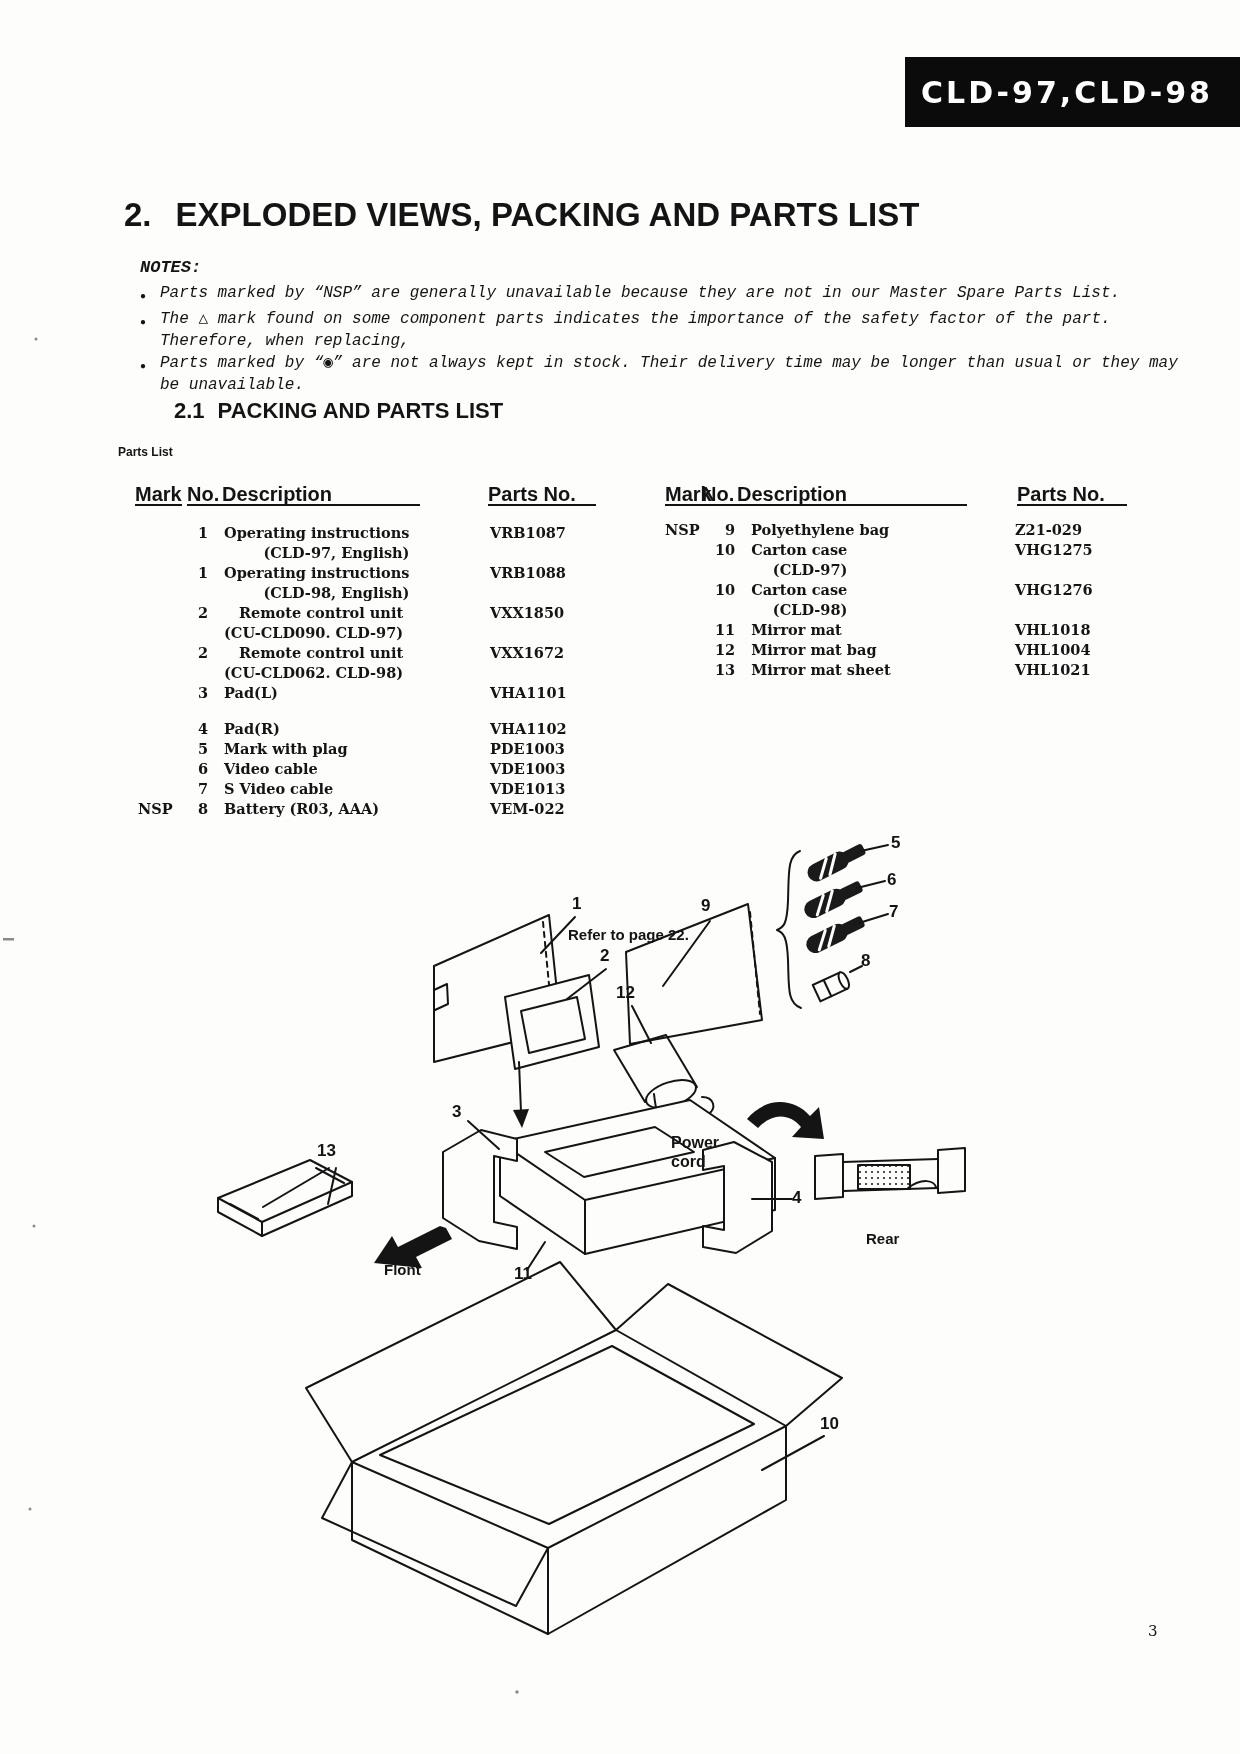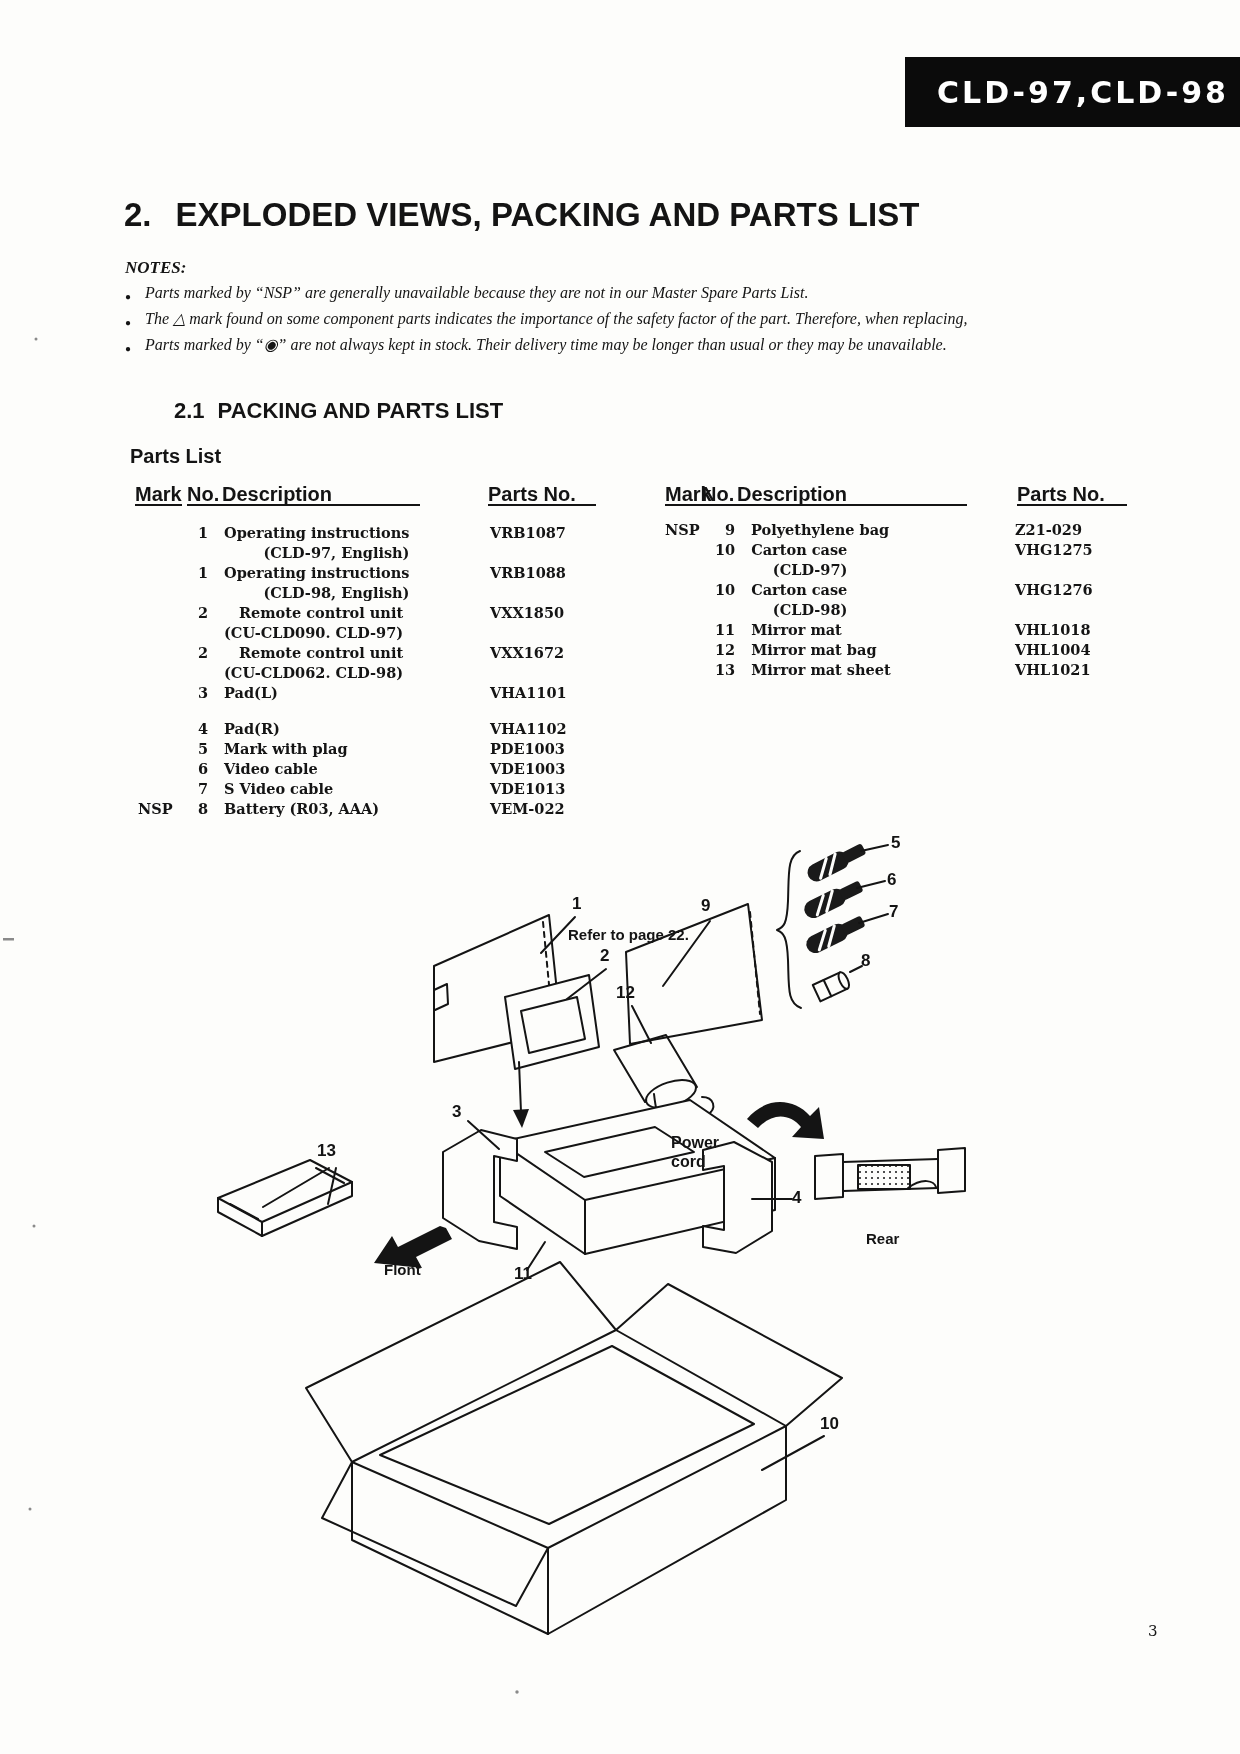--- a/index.html
+++ b/index.html
@@ -1,39 +1,39 @@
 <!DOCTYPE html>
 <html><head>
 <meta charset="utf-8">
 <style>
   html,body{margin:0;padding:0;background:#e8e8e8;}
   #page{position:relative;width:1240px;height:1754px;margin:0 auto;background:#fdfdfb;color:#141414;overflow:hidden;}
 
   
   #badge{position:absolute;left:905px;top:57px;width:335px;height:70px;background:#0b0b0b;color:#ffffff;
          font-family:"DejaVu Sans",sans-serif;font-weight:bold;font-size:30px;letter-spacing:3px;
-         line-height:72px;padding-left:32px;box-sizing:border-box;white-space:nowrap;overflow:hidden;}
+         line-height:72px;padding-left:16px;box-sizing:border-box;white-space:nowrap;overflow:hidden;}
 
   
   #title{position:absolute;left:124px;top:196px;font-family:"Liberation Sans",sans-serif;font-weight:bold;
          font-size:33px;white-space:nowrap;}
   #title .tnum{margin-right:24px;}
 
   
-  #notes{position:absolute;left:125px;top:257px;width:1045px;font-family:Liberation Serif, serif;
+  #notes{position:absolute;left:140px;top:257px;width:1045px;font-family:Liberation Mono, monospace;
          font-style:italic;font-size:16px;line-height:22px;}
   #notes .nh{font-weight:bold;font-size:17px;margin-bottom:3px;}
   .note-item{display:flex;}
   .note-bullet{flex:0 0 20px;font-style:normal;font-size:10px;padding-top:4px;}
   .note-line2{display:block;}
 
   
   #sec{position:absolute;left:130px;top:398px;font-family:"Liberation Sans",sans-serif;font-weight:bold;font-size:22px;white-space:nowrap;margin-left:44px;}
   #sec .snum{margin-right:13px;}
-  #partslist{position:absolute;left:130px;top:445px;font-family:"Liberation Sans",sans-serif;font-weight:bold;font-size:20px;}
+  #partslist{position:absolute;left:118px;top:445px;font-family:"Liberation Sans",sans-serif;font-weight:bold;font-size:12px;}
 
   
   .th{position:absolute;top:483px;font-family:"Liberation Sans",sans-serif;font-weight:bold;font-size:20px;white-space:nowrap;}
   .rule{position:absolute;height:2px;background:#141414;}
 
   
   .tgroup{position:absolute;font-family:"DejaVu Serif",serif;font-weight:bold;font-size:14.5px;line-height:20px;}
   #tg-left{left:138px;top:523px;width:440px;}
   #tg-right{left:665px;top:520px;width:490px;}
   .prow{position:relative;display:flex;align-items:flex-start;}

